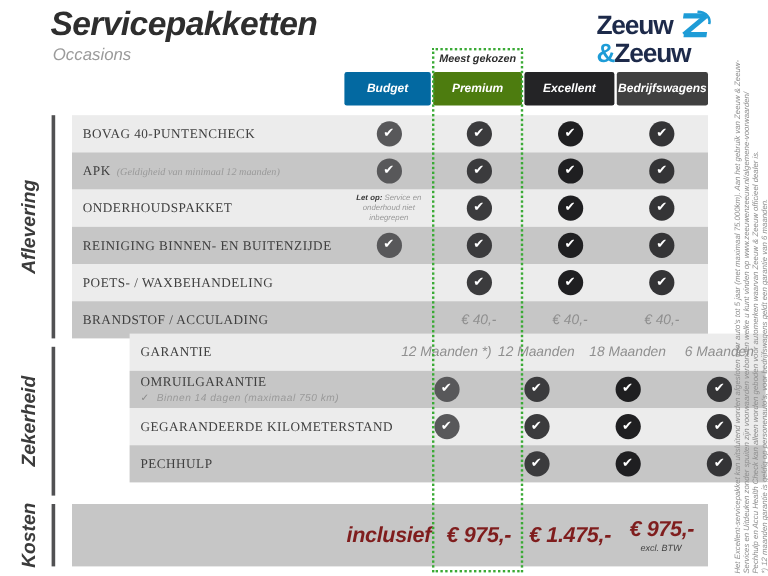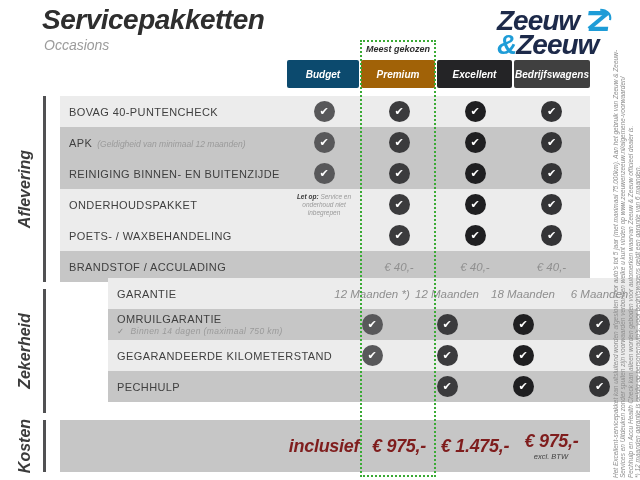--- a/index.html
+++ b/index.html
@@ -3,41 +3,41 @@
 <meta charset="utf-8">
 <style>
   html,body{margin:0;padding:0;background:#fff;}
   .stage{position:relative;width:640px;height:480px;overflow:hidden;background:#fff;
          font-family:"Liberation Sans",sans-serif;}
   
   .title{position:absolute;left:42px;top:4px;font-size:28px;font-weight:bold;font-style:italic;
          color:#2e2e2e;letter-spacing:-0.5px;}
   .subtitle{position:absolute;left:44px;top:37px;font-size:14px;font-style:italic;color:#9b9b9b;}
   .logo{position:absolute;left:497px;top:8px;width:130px;line-height:22px;
-        font-weight:bold;font-style:italic;color:#1d2a4a;font-size:28px;letter-spacing:-1px;}
+        font-weight:bold;color:#1d2a4a;font-size:22px;letter-spacing:-1px;}
   .logo .row1{display:flex;align-items:center;}
   .logo .amp{color:#1e9cd7;}
   .zicon{width:32px;height:26px;margin-left:2px;}
   
   .hdr{position:absolute;top:60px;height:28px;border-radius:2px;display:flex;align-items:center;
        justify-content:center;color:#fff;font-size:10px;font-weight:bold;font-style:italic;}
   .hdr0{left:287px;width:72px;} .hdr1{left:361px;width:74px;}
   .hdr2{left:437px;width:75px;} .hdr3{left:514px;width:76px;}
   
   .meest-box{position:absolute;left:360px;top:40px;width:76px;height:437px;
              border:2px dotted #3aaa35;box-sizing:border-box;z-index:6;pointer-events:none;}
   .meest-label{position:absolute;left:0;top:2px;width:100%;text-align:center;
                font-size:9px;font-weight:bold;font-style:italic;color:#2e2e2e;}
   
   .rows{position:absolute;left:60px;width:530px;}
   .row{display:flex;height:31px;align-items:stretch;}
   .row.light{background:#ececec;} .row.dark{background:#c6c6c6;}
   .lbl{width:227px;box-sizing:border-box;padding-left:9px;display:flex;flex-direction:column;
        justify-content:center;font-size:11px;color:#3f3f3f;letter-spacing:.4px;}
-  .lbl .main{display:flex;align-items:baseline;gap:5px;white-space:nowrap;}
+  .lbl .main{display:flex;align-items:baseline;gap:5px;white-space:nowrap;font-family:Liberation Serif, serif;}
   .sub{font-size:8.5px;font-style:italic;color:#9a9a9a;letter-spacing:0;}
   .subline{font-size:8.5px;font-style:italic;color:#9a9a9a;margin-top:1px;white-space:nowrap;}
   .subline::before{content:"\2713";margin-right:6px;color:#8a8a8a;font-style:normal;}
   .cell{display:flex;align-items:center;justify-content:center;box-sizing:border-box;}
   .row > .cell:nth-child(2){width:74px;} .row > .cell:nth-child(3){width:76px;}
   .row > .cell:nth-child(4){width:76px;} .row > .cell:nth-child(5){width:77px;}
   .chk{width:21px;height:21px;border-radius:50%;display:flex;align-items:center;justify-content:center;}
   .chk::before{content:"\2714";color:#fff;font-size:11px;line-height:1;}
   .tval{font-size:11.5px;font-style:italic;color:#8f8f8f;white-space:nowrap;}
   .note{font-size:6.5px;font-style:italic;color:#9a9a9a;line-height:8px;text-align:center;
@@ -76,22 +76,22 @@
           <path d="M9 6 H31" stroke-width="5"></path>
           <path d="M31 6 L12 24" stroke-width="5"></path>
           <path d="M12 24 H34" stroke-width="5"></path>
           <path d="M22 2 A13 11 0 0 1 35 14" stroke-width="2.4"></path>
         </g>
       </svg>
     </div>
     <div class="row2"><span class="amp" style="color: rgb(30, 156, 215);">&amp;</span><span>Zeeuw</span></div>
   </div>
 
-  <div class="hdr hdr0" style="background: #0c4a6e;">Budget</div>
-  <div class="hdr hdr1" style="background: #a16207;">Premium</div>
+  <div class="hdr hdr0" style="background: #0369a1;">Budget</div>
+  <div class="hdr hdr1" style="background: #4d7c0f;">Premium</div>
   <div class="hdr hdr2" style="background: rgb(36, 36, 38);">Excellent</div>
   <div class="hdr hdr3" style="background: #404040;">Bedrijfswagens</div>
 
   <div class="bar" style="top:96px;height:186px;"></div>
   <div class="bar" style="top:289px;height:124px;"></div>
   <div class="bar" style="top:420px;height:52px;"></div>
   <div class="vlabel" style="left:-68px;top:178px;width:186px;">Aflevering</div>
   <div class="vlabel" style="left:-37px;top:340px;width:124px;">Zekerheid</div>
   <div class="vlabel" style="left:-5px;top:435px;width:60px;">Kosten</div>
 
@@ -128,47 +128,47 @@
       <div class="cell">
           <span class="chk" style="background: rgb(59, 59, 61);"></span>
         </div>
       <div class="cell">
           <span class="chk" style="background: rgb(31, 31, 33);"></span>
         </div>
       <div class="cell">
           <span class="chk" style="background: rgb(52, 52, 54);"></span>
         </div>
     </div>
+    <div class="row light">
+      <div class="lbl">
+          <span class="main">
+            <span>ONDERHOUDSPAKKET</span>
+          </span>
+        </div>
+      <div class="cell">
+          <span class="note"><b>Let op:</b> <span>Service en onderhoud niet inbegrepen</span></span>
+        </div>
+      <div class="cell">
+          <span class="chk" style="background: rgb(59, 59, 61);"></span>
+        </div>
+      <div class="cell">
+          <span class="chk" style="background: rgb(31, 31, 33);"></span>
+        </div>
+      <div class="cell">
+          <span class="chk" style="background: rgb(52, 52, 54);"></span>
+        </div>
+    </div>
     <div class="row dark">
       <div class="lbl">
           <span class="main">
             <span>REINIGING BINNEN- EN BUITENZIJDE</span>
           </span>
         </div>
       <div class="cell">
           <span class="chk" style="background: rgb(88, 88, 90);"></span>
-        </div>
-      <div class="cell">
-          <span class="chk" style="background: rgb(59, 59, 61);"></span>
-        </div>
-      <div class="cell">
-          <span class="chk" style="background: rgb(31, 31, 33);"></span>
-        </div>
-      <div class="cell">
-          <span class="chk" style="background: rgb(52, 52, 54);"></span>
-        </div>
-    </div>
-    <div class="row light">
-      <div class="lbl">
-          <span class="main">
-            <span>ONDERHOUDSPAKKET</span>
-          </span>
-        </div>
-      <div class="cell">
-          <span class="note"><b>Let op:</b> <span>Service en onderhoud niet inbegrepen</span></span>
         </div>
       <div class="cell">
           <span class="chk" style="background: rgb(59, 59, 61);"></span>
         </div>
       <div class="cell">
           <span class="chk" style="background: rgb(31, 31, 33);"></span>
         </div>
       <div class="cell">
           <span class="chk" style="background: rgb(52, 52, 54);"></span>
         </div>

